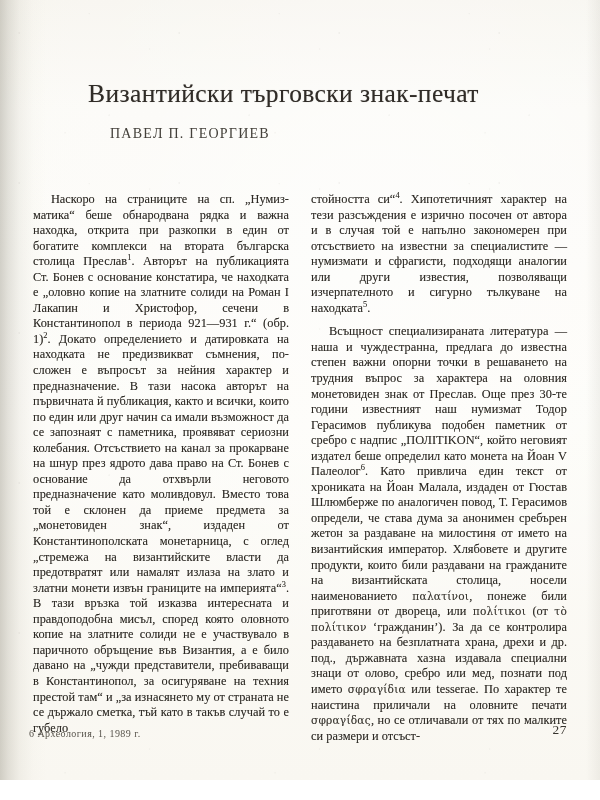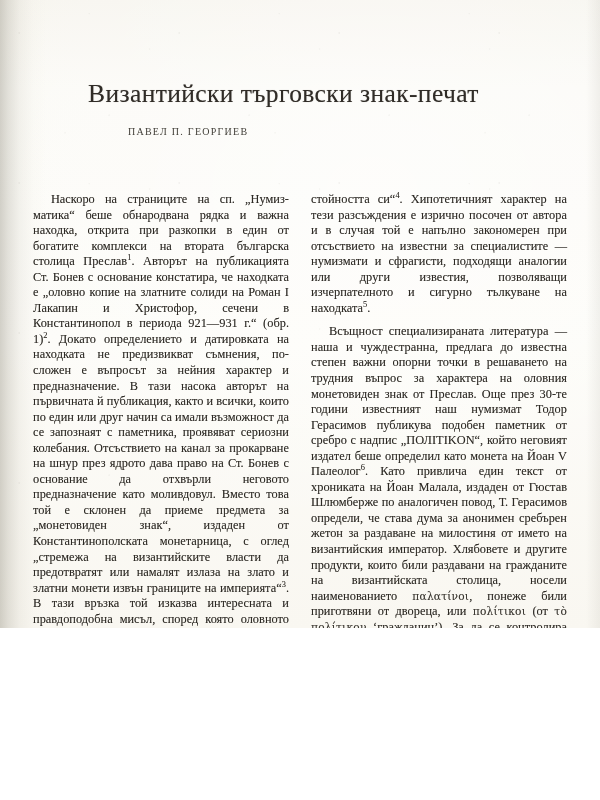--- a/index.html
+++ b/index.html
@@ -4,21 +4,21 @@
 <title>Византийски търговски знак-печат от X в. в Преслав</title>
 <style>
   html, body {
     margin: 0;
     padding: 0;
     background: #ffffff;
   }
   #page {
     position: relative;
     width: 600px;
-    height: 628px;
+    height: 780px;
     overflow: hidden;
     background: #14b8a6;
     font-family: "Liberation Serif", "DejaVu Serif", serif;
     color: #2a2723;
   }
   
   #paper-tint {
     position: absolute;
     inset: 0;
     background:
@@ -66,22 +66,22 @@
     font-weight: 400;
     font-size: 25.5px;
     line-height: 1.26;
     letter-spacing: 0.4px;
     color: #302c27;
     text-shadow: 0 0 0.7px rgba(48,44,39,0.45);
   }
   #doc-title .line2 { display: block; }
 
   #author {
-    margin: 16px 0 0 40px;
-    font-size: 10px;
+    margin: 16px 0 0 22px;
+    font-size: 14px;
     letter-spacing: 1.25px;
     color: #43403a;
     font-variant: small-caps;
     text-transform: uppercase;
   }
 
   
   #columns {
     position: absolute;
     left: 33px;

